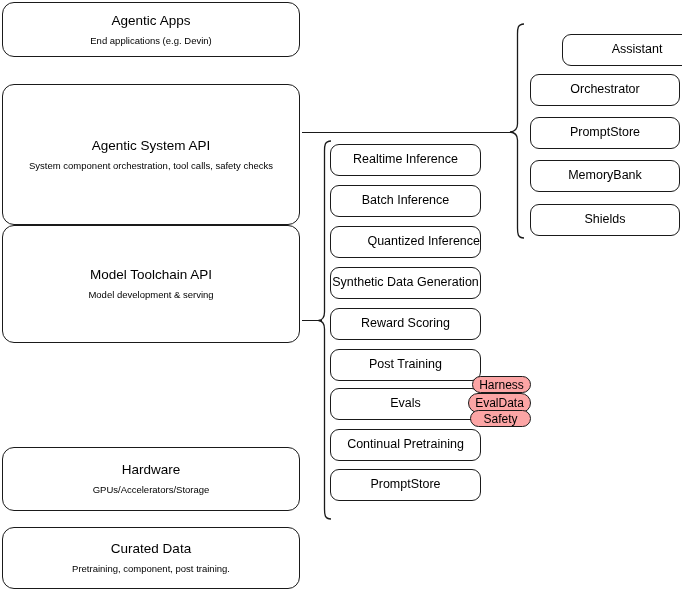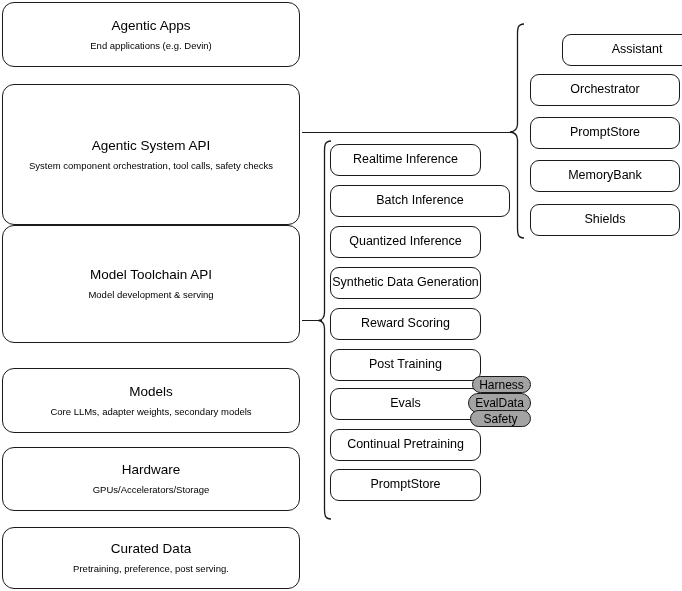--- a/index.html
+++ b/index.html
@@ -42,21 +42,21 @@
   }
   .mid-box, .right-box {
     font-size: 12.5px;
     border-radius: 9px;
   }
   .pill {
     position: absolute;
     box-sizing: border-box;
     border: 1.3px solid #1a1a1a;
     border-radius: 999px;
-    background: #a3a3a3;
+    background: #fca5a5;
     display: flex;
     align-items: center;
     justify-content: center;
     font-size: 12px;
     z-index: 6;
   }
   .connector {
     position: absolute;
     background: #1a1a1a;
     height: 1.2px;
@@ -66,48 +66,44 @@
     position: absolute;
     z-index: 2;
   }
   .bracket svg { display: block; overflow: visible; }
 </style>
 </head>
 <body>
 
 <div id="canvas">
 
-  <div class="box" style="left:2px; top:2px; width:298px; height:65px;">
+  <div class="box" style="left:2px; top:2px; width:298px; height:55px;">
     <div class="layer-title">Agentic Apps</div>
     <div class="layer-sub">End applications (e.g. Devin)</div>
   </div>
 
   <div class="box" style="left:2px; top:84px; width:298px; height:141px;">
     <div class="layer-title">Agentic System API</div>
     <div class="layer-sub">System component orchestration, tool calls, safety checks</div>
   </div>
 
   <div class="box" style="left:2px; top:225px; width:298px; height:118px;">
     <div class="layer-title">Model Toolchain API</div>
     <div class="layer-sub">Model development &amp; serving</div>
   </div>
 
-  <div class="box" style="left:2px; top:368px; width:298px; height:65px;">
-    <div class="layer-title">Models</div>
-    <div class="layer-sub">Core LLMs, adapter weights, secondary models</div>
-  </div>
 
   <div class="box" style="left:2px; top:447px; width:298px; height:64px;">
     <div class="layer-title">Hardware</div>
     <div class="layer-sub">GPUs/Accelerators/Storage</div>
   </div>
 
   <div class="box" style="left:2px; top:527px; width:298px; height:62px;">
     <div class="layer-title">Curated Data</div>
-    <div class="layer-sub">Pretraining, preference, post serving.</div>
+    <div class="layer-sub">Pretraining, component, post training.</div>
   </div>
 
   <div class="connector" style="left:302px; top:132px; width:210px; height:1.2px;"></div>
 
   <div class="connector" style="left:302px; top:320px; width:20px; height:1.2px;"></div>
 
   <div class="bracket" style="left:318px; top:140px; width:14px; height:380px;">
     <svg width="14" height="380" viewBox="0 0 14 380">
       <path d="M13 1 C6.5 1 6.5 6 6.5 11 L6.5 172 C6.5 177 5 180 0.5 180.5 C5 181 6.5 184 6.5 189 L6.5 369 C6.5 374 6.5 379 13 379" fill="none" stroke="#1a1a1a" stroke-width="1.3"></path>
     </svg>
@@ -115,24 +111,24 @@
 
   <div class="bracket" style="left:509px; top:23px; width:16px; height:216px;">
     <svg width="16" height="216" viewBox="0 0 16 216">
       <path d="M15 1 C8.5 1 8.5 6 8.5 11 L8.5 101 C8.5 106 6 108.5 1 109 C6 109.5 8.5 112 8.5 117 L8.5 205 C8.5 210 8.5 215 15 215" fill="none" stroke="#1a1a1a" stroke-width="1.3"></path>
     </svg>
   </div>
 
   <div class="box mid-box" style="left:330px; top:144px; width:151px; height:32px;">
     <span>Realtime Inference</span>
   </div>
-  <div class="box mid-box" style="left:330px; top:185px; width:180px; height:32px;">
+  <div class="box mid-box" style="left:330px; top:185px; width:151px; height:32px;">
     <span>Batch Inference</span>
   </div>
-  <div class="box mid-box" style="left:330px; top:226px; width:151px; height:32px;">
+  <div class="box mid-box" style="left:330px; top:226px; width:151px; height:32px;align-items:flex-end;">
     <span>Quantized Inference</span>
   </div>
   <div class="box mid-box" style="left:330px; top:267px; width:151px; height:32px;">
     <span>Synthetic Data Generation</span>
   </div>
   <div class="box mid-box" style="left:330px; top:308px; width:151px; height:32px;">
     <span>Reward Scoring</span>
   </div>
   <div class="box mid-box" style="left:330px; top:349px; width:151px; height:32px;">
     <span>Post Training</span>

